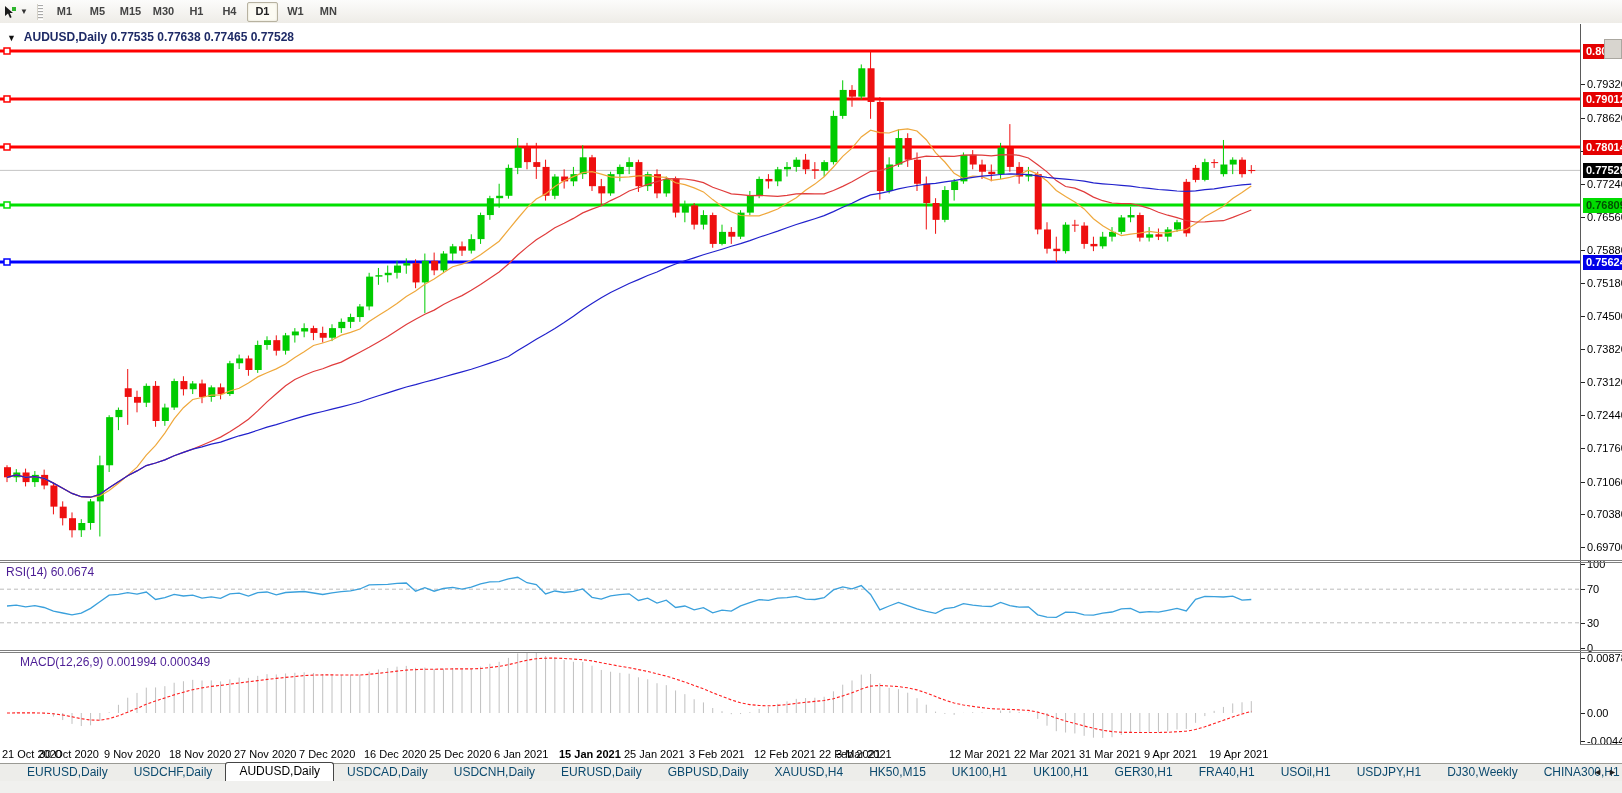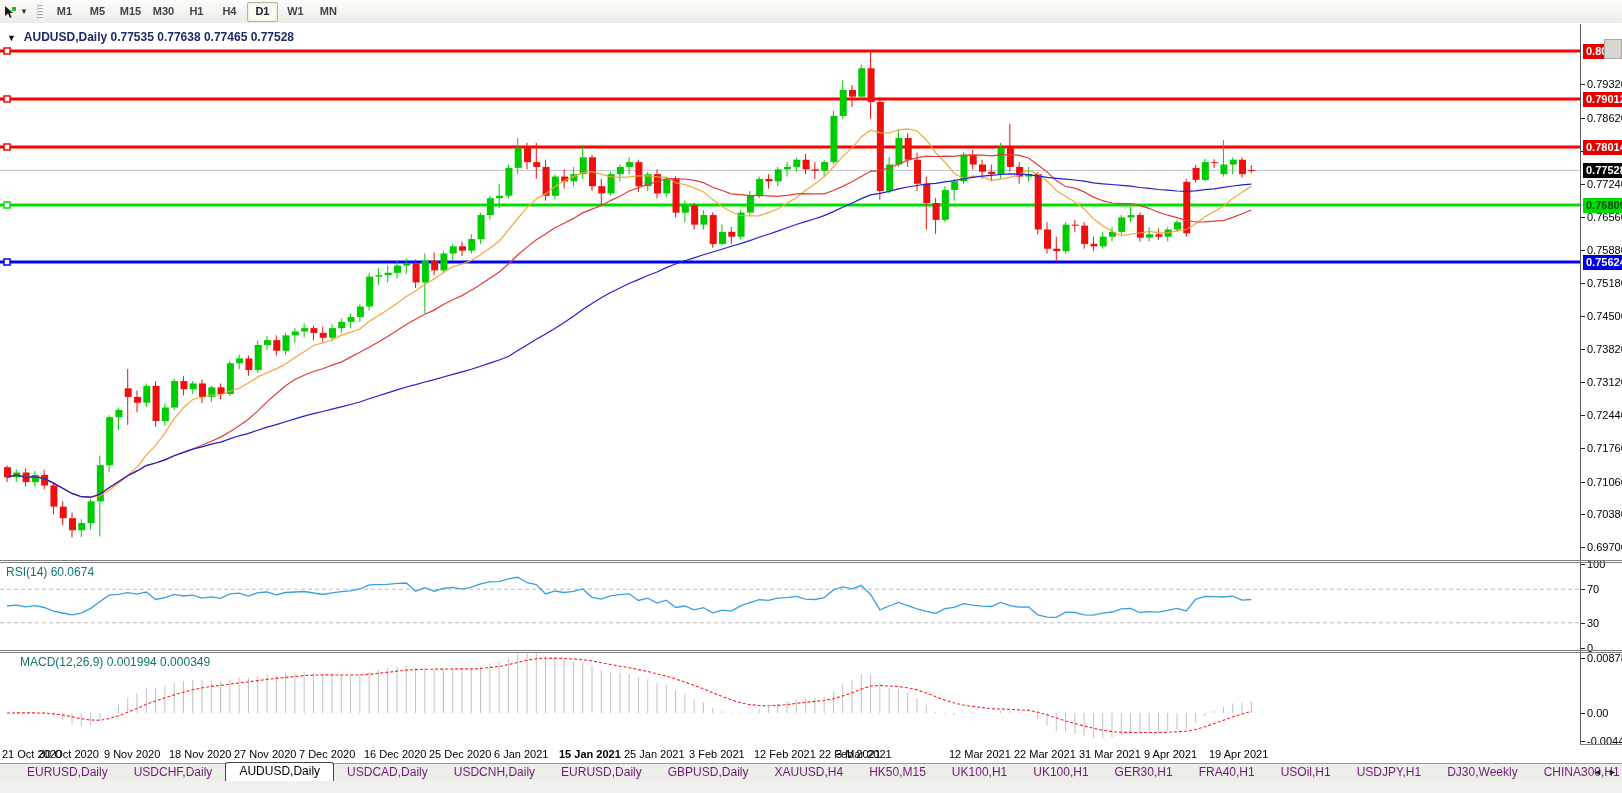--- a/index.html
+++ b/index.html
@@ -14,29 +14,29 @@
   
   #frame{position:absolute;left:0;top:23px;width:1622px;height:722px;background:#fff;}
   .pane-svg{position:absolute;left:0;background:#fff;}
   #axis-col{position:absolute;left:1581px;top:1px;width:41px;height:721px;background:#fff;}
   .axis-line{position:absolute;left:1580px;top:1px;width:1px;height:721px;background:#5a5a5a;}
   .sepline{position:absolute;left:0;width:1622px;height:1px;background:#7f7f7f;}
   .tick-dash{position:absolute;left:0;width:4px;height:1px;background:#222;}
   .tick-label{position:absolute;left:6px;font-size:11px;color:#000;white-space:nowrap;}
   .badge{position:absolute;left:2px;height:14px;padding:0 3px 1px 3px;font-size:11px;font-weight:bold;line-height:14px;white-space:nowrap;}
   
-  .pane-label{position:absolute;font-size:12px;color:#0f766e;white-space:nowrap;z-index:5;}
+  .pane-label{position:absolute;font-size:12px;color:#4c1d95;white-space:nowrap;z-index:5;}
   #title-overlay{position:absolute;left:7px;top:7px;font-size:12px;font-weight:bold;color:#1e2a66;z-index:5;white-space:nowrap;}
   #title-overlay .menu-caret{font-size:9px;color:#111;margin-right:5px;}
   
   #date-row{position:absolute;left:0;top:721px;width:1580px;height:19px;background:#fff;}
   .date-label{position:absolute;top:4px;font-size:11px;color:#000;white-space:nowrap;}
   
   #tab-bar{position:absolute;left:0;top:740px;width:1622px;height:18px;background:#ededea;border-top:1px solid #9a9a94;display:flex;align-items:flex-end;padding-left:14px;box-sizing:border-box;}
-  .tab{height:17px;line-height:16px;padding:0 13px;font-size:12px;color:#701a75;white-space:nowrap;cursor:default;}
+  .tab{height:17px;line-height:16px;padding:0 13px;font-size:12px;color:#0c4a6e;white-space:nowrap;cursor:default;}
   .tab.active{background:#fff;border:1px solid #454545;border-bottom:none;border-radius:3px 3px 0 0;color:#000;height:18px;line-height:17px;}
   .tab-sep{width:1px;height:11px;background:#a8a8a2;margin-bottom:3px;}
   .tab-scroll{position:absolute;top:744px;font-size:9px;color:#222;cursor:default;}
   #bottom-strip{position:absolute;left:0;top:758px;width:1622px;height:35px;background:#f0f0ee;}
   #tr-box{position:absolute;left:1604px;top:16px;width:16px;height:18px;background:#d8d5cf;border:1px solid #aaa7a0;z-index:6;}
 </style>
 </head>
 <body>
 
 <div id="app">

